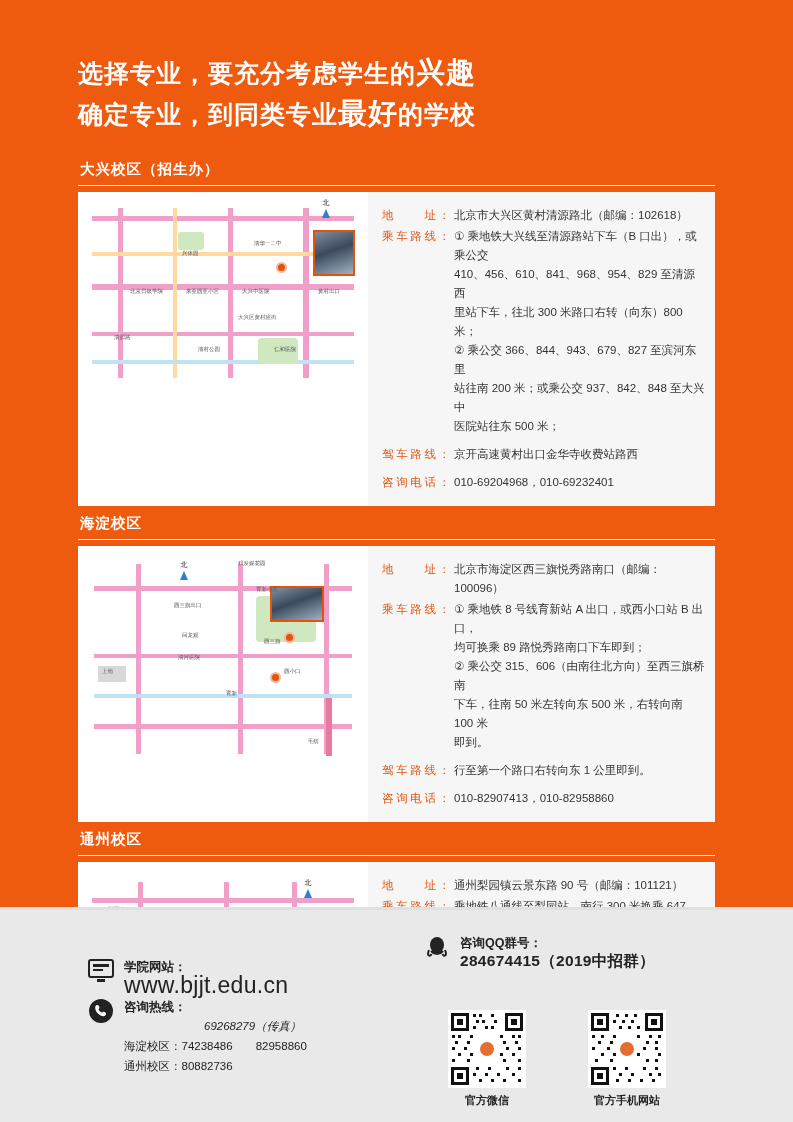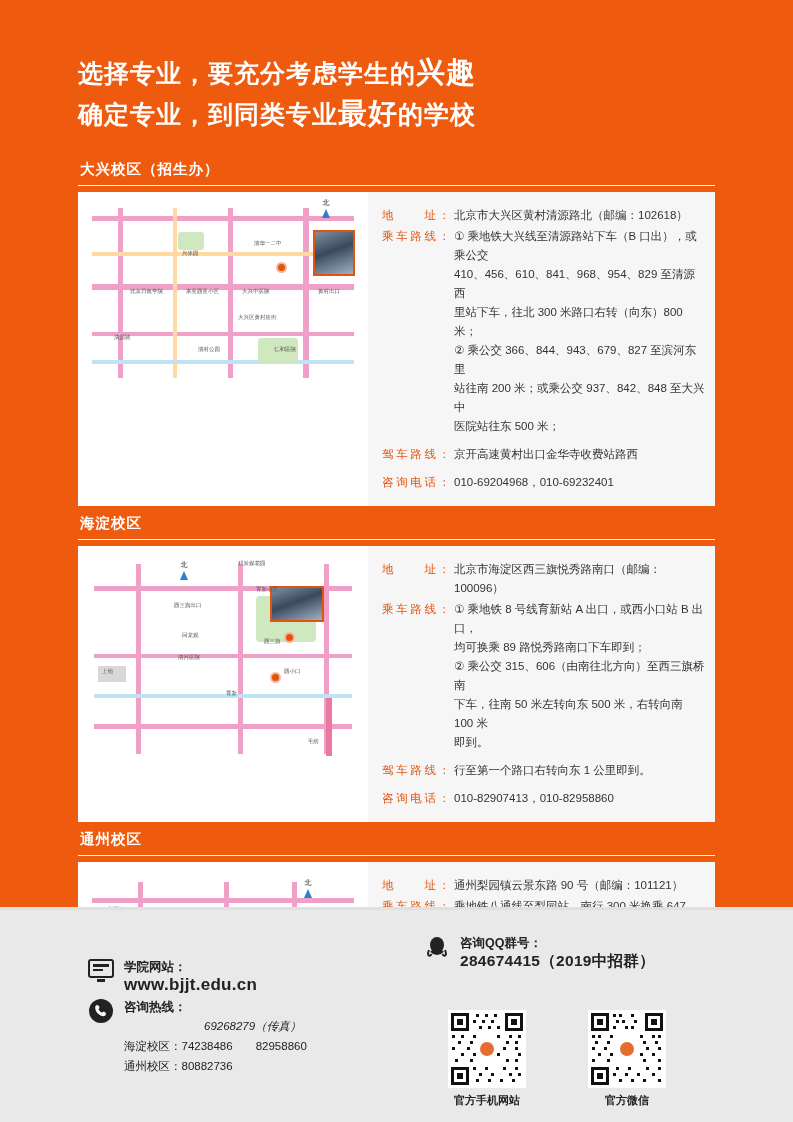--- a/index.html
+++ b/index.html
@@ -149,21 +149,21 @@
   }
   .ficon{
     width:26px;height:26px;
     flex:0 0 26px;
     margin-right:10px;
     position:relative;
   }
   .ficon svg{display:block;}
   .ftext{font-size:12px;color:#222;line-height:18px;}
   .ftext .ttl{font-weight:bold;font-size:12.5px;}
-  .ftext .url{font-size:17px;font-weight:bold;letter-spacing:.3px;}
+  .ftext .url{font-size:23px;font-weight:normal;letter-spacing:.3px;}
   .ftext .qq{font-size:15.5px;font-weight:bold;letter-spacing:.3px;}
   .hotline-rows{font-size:11.5px;line-height:20px;color:#222;}
   .hotline-rows .ind{padding-left:80px;font-style:italic;}
   .qr-area{
     position:absolute;
     left:448px;bottom:14px;
     display:flex;
     gap:62px;
   }
   .qr-item{text-align:center;}
@@ -423,20 +423,83 @@
             <path d="M7 17c1.8 2 3.8 3 6 3s4.2-1 6-3" stroke="#222" stroke-width="2.2" fill="#222"></path>
           </svg>
         </div>
         <div class="ftext">
           <div class="ttl">咨询QQ群号：</div>
           <div class="qq">284674415（2019中招群）</div>
         </div>
       </div>
 
       <div class="qr-area">
+        <div class="qr-item">
+          <div class="qr-code">
+            <svg width="78" height="78" viewBox="0 0 78 78">
+              <rect width="78" height="78" fill="#ffffff"></rect>
+              <g fill="#111">
+                <rect x="3" y="3" width="18" height="18"></rect>
+                  <rect x="6" y="6" width="12" height="12" fill="#fff"></rect>
+                  <rect x="9" y="9" width="6" height="6"></rect>
+                <rect x="57" y="3" width="18" height="18"></rect>
+                  <rect x="60" y="6" width="12" height="12" fill="#fff"></rect>
+                  <rect x="63" y="9" width="6" height="6"></rect>
+                <rect x="3" y="57" width="18" height="18"></rect>
+                  <rect x="6" y="60" width="12" height="12" fill="#fff"></rect>
+                  <rect x="9" y="63" width="6" height="6"></rect>
+                <rect x="25" y="4" width="3" height="3"></rect>
+                  <rect x="31" y="4" width="3" height="3"></rect>
+                  <rect x="43" y="4" width="3" height="3"></rect>
+                <rect x="28" y="10" width="3" height="3"></rect>
+                  <rect x="34" y="10" width="3" height="3"></rect>
+                  <rect x="46" y="10" width="3" height="3"></rect>
+                <rect x="25" y="16" width="3" height="3"></rect>
+                  <rect x="37" y="16" width="3" height="3"></rect>
+                  <rect x="43" y="16" width="3" height="3"></rect>
+                <rect x="4" y="25" width="3" height="3"></rect>
+                  <rect x="10" y="25" width="3" height="3"></rect>
+                  <rect x="22" y="25" width="3" height="3"></rect>
+                  <rect x="52" y="25" width="3" height="3"></rect>
+                  <rect x="64" y="25" width="3" height="3"></rect>
+                  <rect x="70" y="25" width="3" height="3"></rect>
+                <rect x="7" y="31" width="3" height="3"></rect>
+                  <rect x="19" y="31" width="3" height="3"></rect>
+                  <rect x="55" y="31" width="3" height="3"></rect>
+                  <rect x="67" y="31" width="3" height="3"></rect>
+                <rect x="4" y="37" width="3" height="3"></rect>
+                  <rect x="16" y="37" width="3" height="3"></rect>
+                  <rect x="58" y="37" width="3" height="3"></rect>
+                  <rect x="70" y="37" width="3" height="3"></rect>
+                <rect x="10" y="43" width="3" height="3"></rect>
+                  <rect x="22" y="43" width="3" height="3"></rect>
+                  <rect x="52" y="43" width="3" height="3"></rect>
+                  <rect x="64" y="43" width="3" height="3"></rect>
+                <rect x="4" y="49" width="3" height="3"></rect>
+                  <rect x="19" y="49" width="3" height="3"></rect>
+                  <rect x="55" y="49" width="3" height="3"></rect>
+                  <rect x="70" y="49" width="3" height="3"></rect>
+                <rect x="28" y="57" width="3" height="3"></rect>
+                  <rect x="40" y="57" width="3" height="3"></rect>
+                  <rect x="58" y="57" width="3" height="3"></rect>
+                  <rect x="70" y="57" width="3" height="3"></rect>
+                <rect x="25" y="63" width="3" height="3"></rect>
+                  <rect x="37" y="63" width="3" height="3"></rect>
+                  <rect x="49" y="63" width="3" height="3"></rect>
+                  <rect x="64" y="63" width="3" height="3"></rect>
+                <rect x="31" y="69" width="3" height="3"></rect>
+                  <rect x="43" y="69" width="3" height="3"></rect>
+                  <rect x="55" y="69" width="3" height="3"></rect>
+                  <rect x="70" y="69" width="3" height="3"></rect>
+              </g>
+              <circle cx="39" cy="39" r="7" fill="#e2540d" opacity="0.85"></circle>
+            </svg>
+          </div>
+          <div class="qr-cap">官方微信</div>
+        </div>
         <div class="qr-item">
           <div class="qr-code">
             <svg width="78" height="78" viewBox="0 0 78 78">
               <rect width="78" height="78" fill="#ffffff"></rect>
               <g fill="#111">
                 <rect x="3" y="3" width="18" height="18"></rect>
                   <rect x="6" y="6" width="12" height="12" fill="#fff"></rect>
                   <rect x="9" y="9" width="6" height="6"></rect>
                 <rect x="57" y="3" width="18" height="18"></rect>
                   <rect x="60" y="6" width="12" height="12" fill="#fff"></rect>
@@ -486,81 +549,18 @@
                 <rect x="28" y="69" width="3" height="3"></rect>
                   <rect x="40" y="69" width="3" height="3"></rect>
                   <rect x="52" y="69" width="3" height="3"></rect>
                   <rect x="64" y="69" width="3" height="3"></rect>
               </g>
               <circle cx="39" cy="39" r="7" fill="#e2540d" opacity="0.85"></circle>
             </svg>
           </div>
           <div class="qr-cap">官方手机网站</div>
         </div>
-        <div class="qr-item">
-          <div class="qr-code">
-            <svg width="78" height="78" viewBox="0 0 78 78">
-              <rect width="78" height="78" fill="#ffffff"></rect>
-              <g fill="#111">
-                <rect x="3" y="3" width="18" height="18"></rect>
-                  <rect x="6" y="6" width="12" height="12" fill="#fff"></rect>
-                  <rect x="9" y="9" width="6" height="6"></rect>
-                <rect x="57" y="3" width="18" height="18"></rect>
-                  <rect x="60" y="6" width="12" height="12" fill="#fff"></rect>
-                  <rect x="63" y="9" width="6" height="6"></rect>
-                <rect x="3" y="57" width="18" height="18"></rect>
-                  <rect x="6" y="60" width="12" height="12" fill="#fff"></rect>
-                  <rect x="9" y="63" width="6" height="6"></rect>
-                <rect x="25" y="4" width="3" height="3"></rect>
-                  <rect x="31" y="4" width="3" height="3"></rect>
-                  <rect x="43" y="4" width="3" height="3"></rect>
-                <rect x="28" y="10" width="3" height="3"></rect>
-                  <rect x="34" y="10" width="3" height="3"></rect>
-                  <rect x="46" y="10" width="3" height="3"></rect>
-                <rect x="25" y="16" width="3" height="3"></rect>
-                  <rect x="37" y="16" width="3" height="3"></rect>
-                  <rect x="43" y="16" width="3" height="3"></rect>
-                <rect x="4" y="25" width="3" height="3"></rect>
-                  <rect x="10" y="25" width="3" height="3"></rect>
-                  <rect x="22" y="25" width="3" height="3"></rect>
-                  <rect x="52" y="25" width="3" height="3"></rect>
-                  <rect x="64" y="25" width="3" height="3"></rect>
-                  <rect x="70" y="25" width="3" height="3"></rect>
-                <rect x="7" y="31" width="3" height="3"></rect>
-                  <rect x="19" y="31" width="3" height="3"></rect>
-                  <rect x="55" y="31" width="3" height="3"></rect>
-                  <rect x="67" y="31" width="3" height="3"></rect>
-                <rect x="4" y="37" width="3" height="3"></rect>
-                  <rect x="16" y="37" width="3" height="3"></rect>
-                  <rect x="58" y="37" width="3" height="3"></rect>
-                  <rect x="70" y="37" width="3" height="3"></rect>
-                <rect x="10" y="43" width="3" height="3"></rect>
-                  <rect x="22" y="43" width="3" height="3"></rect>
-                  <rect x="52" y="43" width="3" height="3"></rect>
-                  <rect x="64" y="43" width="3" height="3"></rect>
-                <rect x="4" y="49" width="3" height="3"></rect>
-                  <rect x="19" y="49" width="3" height="3"></rect>
-                  <rect x="55" y="49" width="3" height="3"></rect>
-                  <rect x="70" y="49" width="3" height="3"></rect>
-                <rect x="28" y="57" width="3" height="3"></rect>
-                  <rect x="40" y="57" width="3" height="3"></rect>
-                  <rect x="58" y="57" width="3" height="3"></rect>
-                  <rect x="70" y="57" width="3" height="3"></rect>
-                <rect x="25" y="63" width="3" height="3"></rect>
-                  <rect x="37" y="63" width="3" height="3"></rect>
-                  <rect x="49" y="63" width="3" height="3"></rect>
-                  <rect x="64" y="63" width="3" height="3"></rect>
-                <rect x="31" y="69" width="3" height="3"></rect>
-                  <rect x="43" y="69" width="3" height="3"></rect>
-                  <rect x="55" y="69" width="3" height="3"></rect>
-                  <rect x="70" y="69" width="3" height="3"></rect>
-              </g>
-              <circle cx="39" cy="39" r="7" fill="#e2540d" opacity="0.85"></circle>
-            </svg>
-          </div>
-          <div class="qr-cap">官方微信</div>
-        </div>
       </div>
 
     </div>
   </div>
 
 </div>
 
 </body></html>

